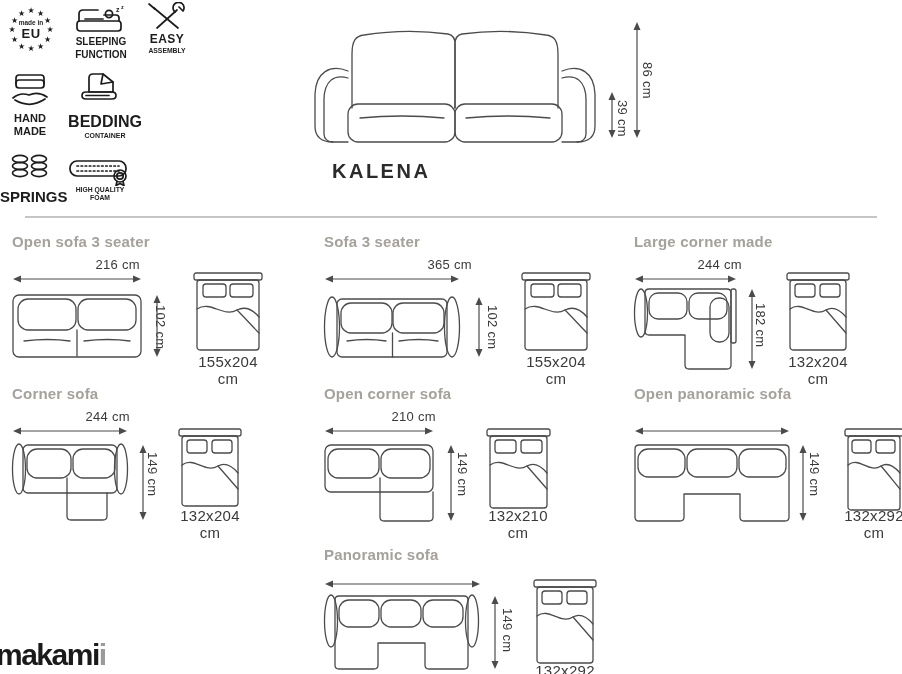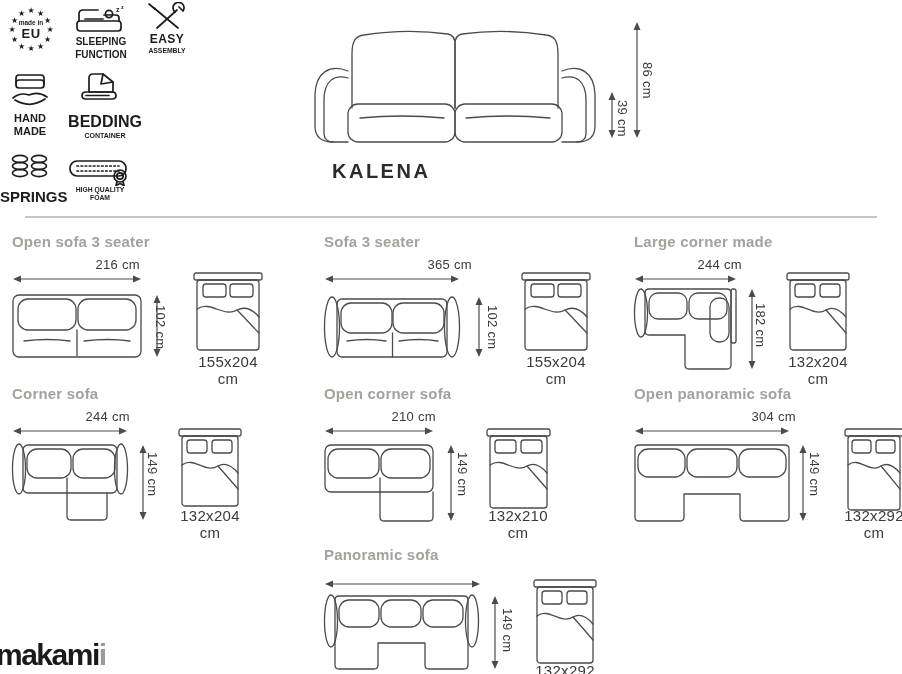--- a/index.html
+++ b/index.html
@@ -321,21 +321,20 @@
         <rect x="31" y="11" width="21" height="13" rx="3"></rect>
         <path d="M0,36 C13,27 24,45 37,37 C44,33 51,37 57,44"></path>
         <path d="M37,37 C44,45 51,53 57,60"></path>
       </g>
     </svg>
     <div class="bed-label" style="left:156px;top:122px;width:80px">132x210 cm</div>
   </div>
 
   <div class="cfg" style="left:632px;top:385px">
     <div class="cfg-title">Open panoramic sofa</div>
-    <div class="dim dim-w" style="left:0;top:24px;width:164px">304 cm</div>
     <div class="dim rot" style="left:190px;top:67px">149 cm</div>
     <svg class="cfg-svg" width="280" height="116" viewBox="0 0 280 116">
       <g class="arr">
         <line x1="10" y1="8" x2="150" y2="8"></line>
         <polygon points="3,8 11,4.5 11,11.5"></polygon>
           <polygon points="157,8 149,4.5 149,11.5"></polygon>
         <line x1="171" y1="29" x2="171" y2="91"></line>
         <polygon points="171,22 167.5,30 174.5,30"></polygon>
           <polygon points="171,98 167.5,90 174.5,90"></polygon>
       </g>

